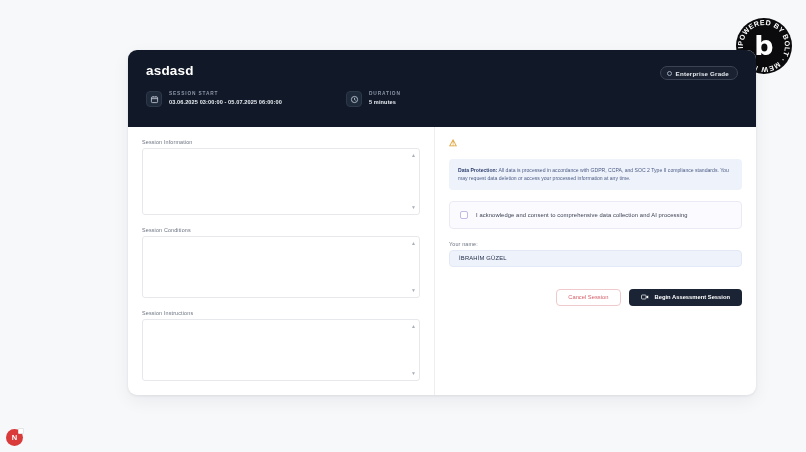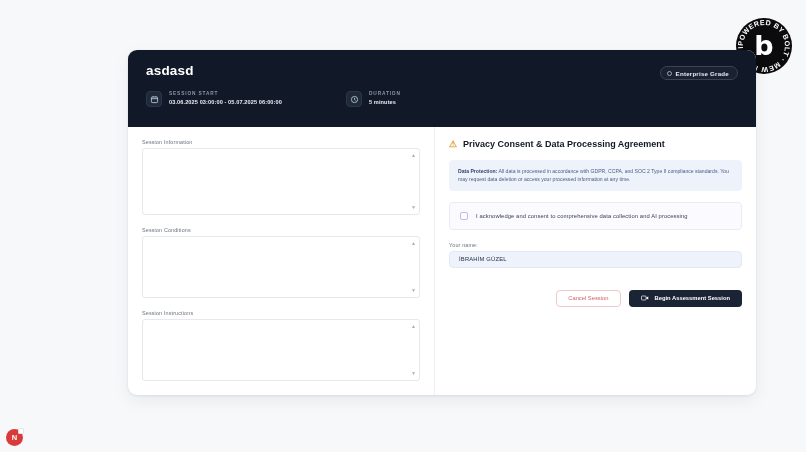--- a/index.html
+++ b/index.html
@@ -233,21 +233,20 @@
         </div>
 
       </div>
 
       <div class="col-divider"></div>
 
       <div class="col-right">
 
         <div class="panel-title">
           <span class="warn-icon">⚠</span>
-          <span>Privacy Consent &amp; Data Processing Agreement</span>
         </div>
 
         <div class="notice">
           <b>Data Protection:</b><span> All data is processed in accordance with GDPR, CCPA, and SOC 2 Type II compliance standards. You may request data deletion or access your processed information at any time.</span>
         </div>
 
         <div class="consent-row">
           <span class="checkbox"></span>
           <span class="consent-text">I acknowledge and consent to comprehensive data collection and AI processing</span>
         </div>

